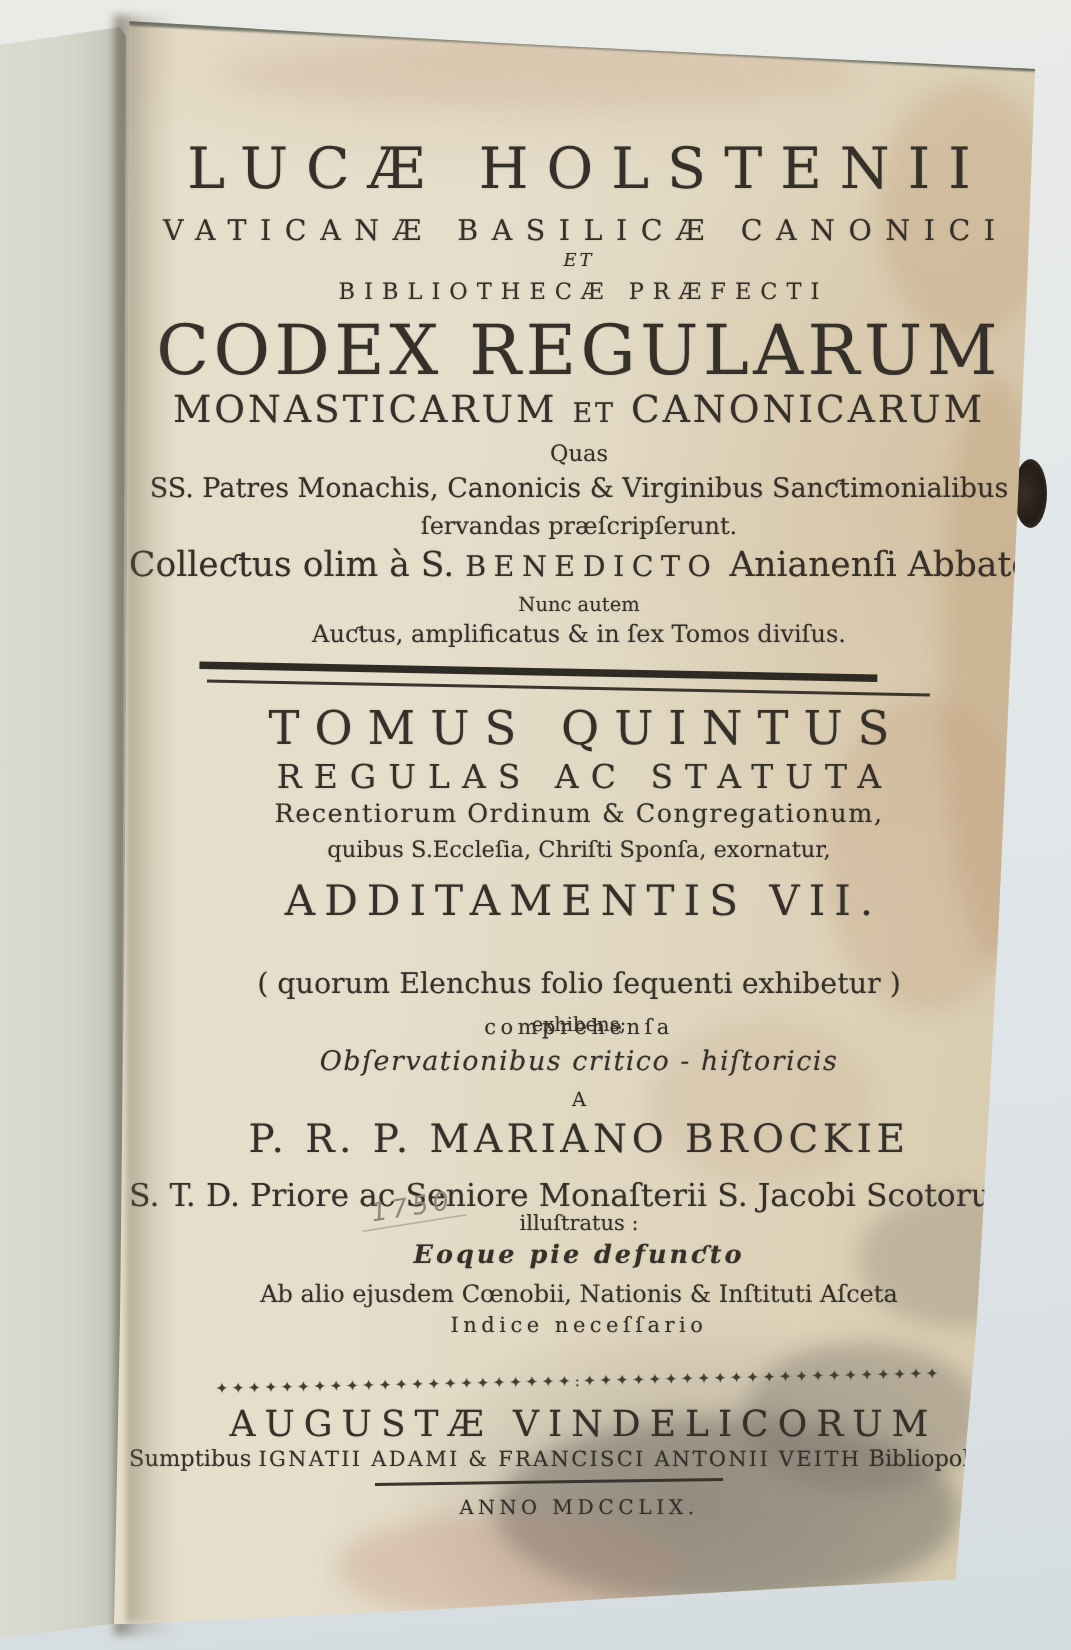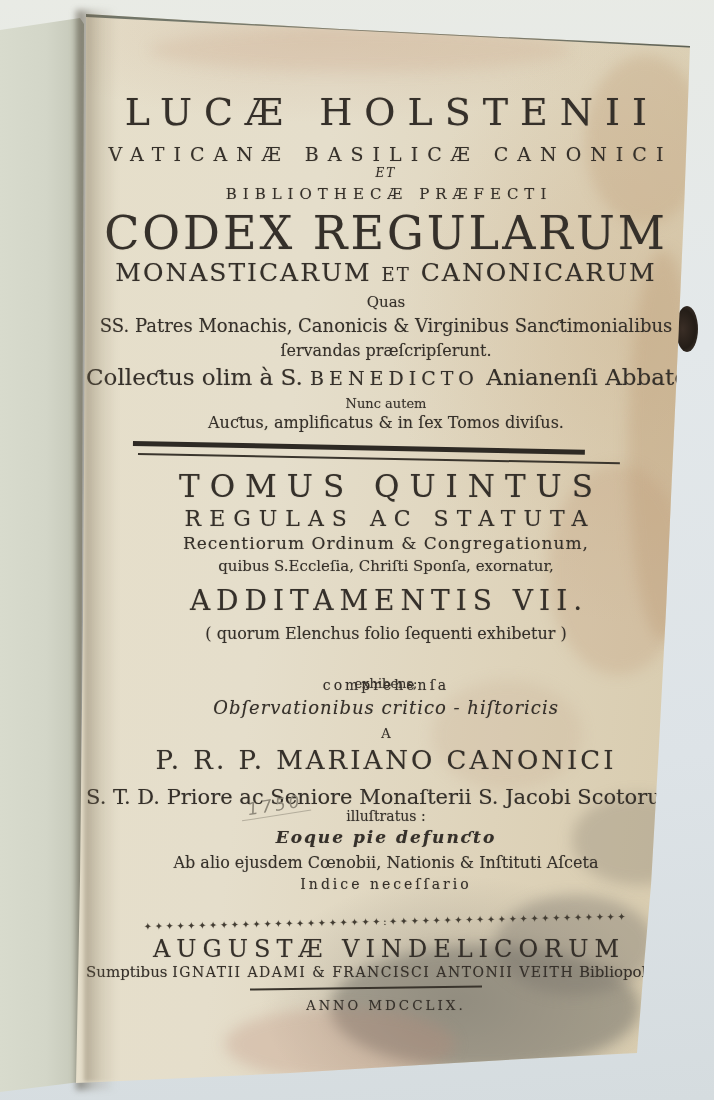--- a/index.html
+++ b/index.html
@@ -79,21 +79,21 @@
   .collectus .sp-caps{font-size:19px;letter-spacing:5px;}
   .nunc         {top:397px; font-size:13px;}
   .auctus       {top:414px; font-size:16px;}
   .rule-thick{position:absolute;left:133px;top:441px;width:452px;height:4.5px;background:#2e2a24;transform:rotate(1.1deg);transform-origin:left top;}
   .rule-thin {position:absolute;left:138px;top:453px;width:482px;height:1.8px;background:#3a352d;transform:rotate(1.1deg);transform-origin:left top;}
   .tomus        {top:469px; font-size:31px;letter-spacing:10px;padding-left:10px;}
   .regulas      {top:507px; font-size:22px;letter-spacing:8px;padding-left:8px;}
   .recentiorum  {top:534px; font-size:17px;letter-spacing:1px;}
   .quibus       {top:558px; font-size:15px;}
   .additamentis {top:586px; font-size:28px;letter-spacing:6px;padding-left:6px;}
-  .quorum       {top:625px; font-size:16px;}
+  .quorum       {top:646px; font-size:19px;}
   .comprehensa  {top:654px; font-size:14px;letter-spacing:3px;margin-top:24px;}
   .exhibens     {top:677px; font-size:13px;}
   .observ       {top:698px; font-size:18px;font-style:italic;letter-spacing:1px;}
   .a-line       {top:727px; font-size:13px;}
   .brockie      {top:746px; font-size:26px;letter-spacing:3px;}
   .std-line     {top:786px; font-size:21px;}
   .illustratus  {top:809px; font-size:14px;}
   .pencil{
     position:absolute;left:240px;top:795px;width:70px;
     font-family:"DejaVu Sans","Liberation Sans",sans-serif;
@@ -152,21 +152,21 @@
       <div class="l tomus">TOMUS QUINTUS</div>
       <div class="l regulas">REGULAS AC STATUTA</div>
       <div class="l recentiorum">Recentiorum Ordinum &amp; Congregationum,</div>
       <div class="l quibus">quibus S.Eccleſia, Chriſti Sponſa, exornatur,</div>
       <div class="l additamentis">ADDITAMENTIS VII.</div>
       <div class="l quorum">( quorum Elenchus folio ſequenti exhibetur )</div>
       <div class="l comprehensa">comprehenſa</div>
       <div class="l exhibens">exhibens;</div>
       <div class="l observ">Obſervationibus critico - hiſtoricis</div>
       <div class="l a-line">A</div>
-      <div class="l brockie">P. R. P. MARIANO CANONICI</div>
+      <div class="l brockie">P. R. P. MARIANO BROCKIE</div>
       <div class="l std-line">S. T. D. Priore ac Seniore Monaſterii S. Jacobi Scotorum Ratisbonæ</div>
       <div class="l illustratus">illuſtratus :</div>
       <div class="pencil">1750</div>
       <div class="l eoque">Eoque pie defunƈto</div>
       <div class="l ab-alio">Ab alio ejusdem Cœnobii, Nationis &amp; Inſtituti Aſceta</div>
       <div class="l indice">Indice neceſſario</div>
 
       <div class="l ornament">✦✦✦✦✦✦✦✦✦✦✦✦✦✦✦✦✦✦✦✦✦✦:✦✦✦✦✦✦✦✦✦✦✦✦✦✦✦✦✦✦✦✦✦✦</div>
 
       <div class="l augustae">AUGUSTÆ VINDELICORUM</div>

